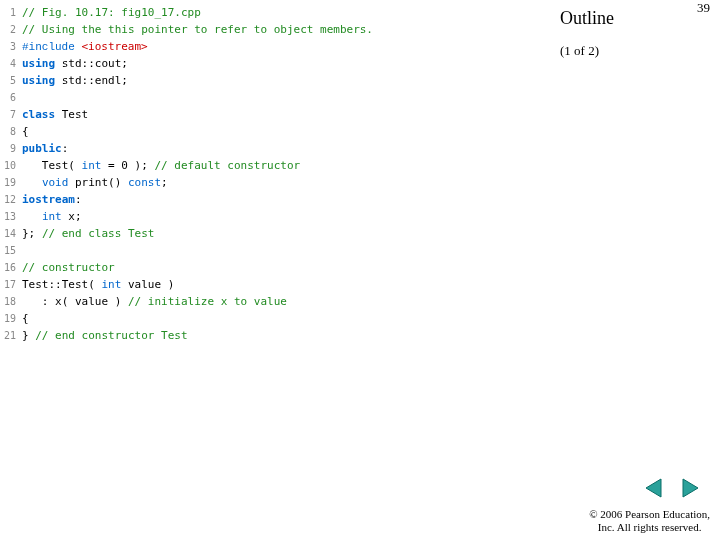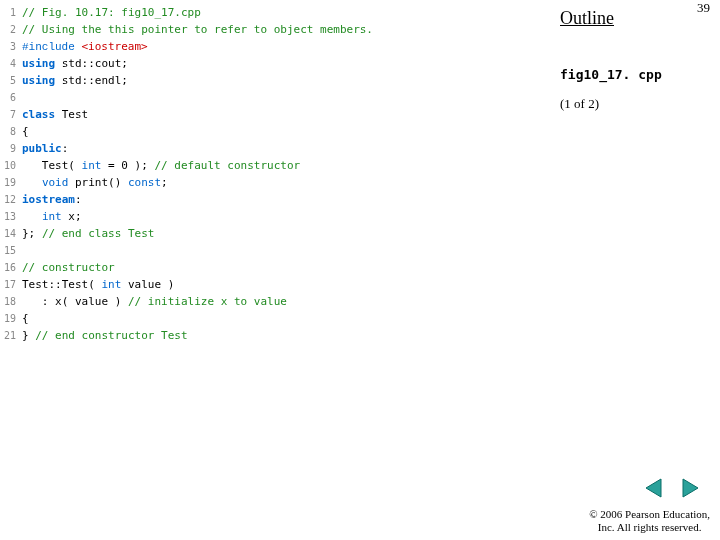--- a/index.html
+++ b/index.html
@@ -42,21 +42,20 @@
   .sidebar {
     position: absolute;
     top: 8px;
     right: 10px;
     width: 150px;
     font-family: "Times New Roman", serif;
     text-align: left;
   }
   .outline {
     font-size: 18px;
-    text-decoration: underline;
     display: inline-block;
   }
   .pagenum {
     position: absolute;
     top: 0;
     right: 10px;
     font-size: 13px;
     font-family: "Times New Roman", serif;
   }
   .filename {
@@ -180,21 +179,20 @@
     <div class="code-line">
       <span class="lineno">21</span>
       <span class="code"><span class="plain">} </span><span class="comment">// end constructor Test</span></span>
     </div>
   </div>
 
 <div class="pagenum">39</div>
 
 <div class="sidebar">
   <div class="outline">Outline</div>
-  <div class="filename">fig10_17. cpp</div>
   <div class="part">(1 of 2)</div>
 </div>
 
 <div class="nav">
   <div class="navbtn">
     <svg width="22" height="22" viewBox="0 0 22 22">
       <polygon points="18,2 18,20 3,11" fill="#2aa19a" stroke="#0a6e68" stroke-width="1"></polygon>
     </svg>
   </div>
   <div class="navbtn">

